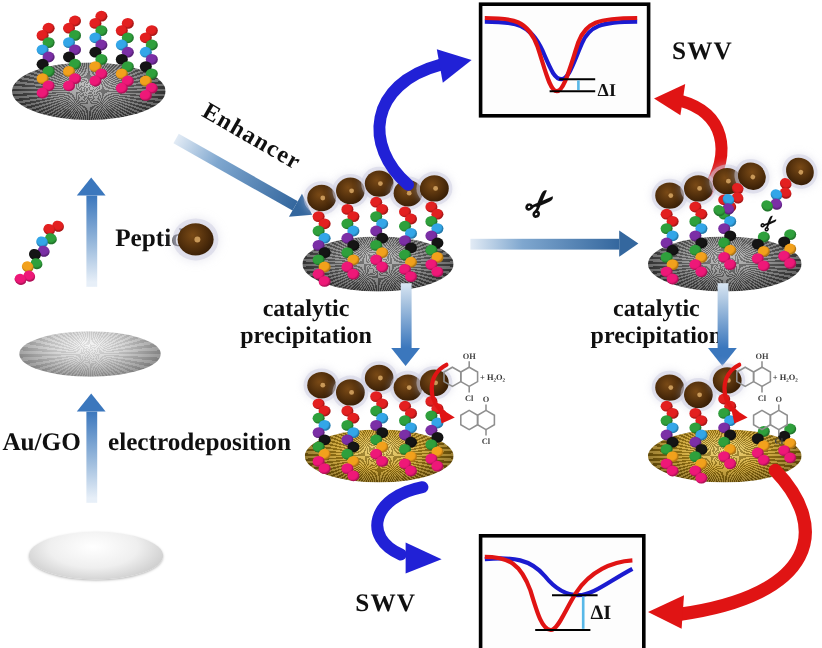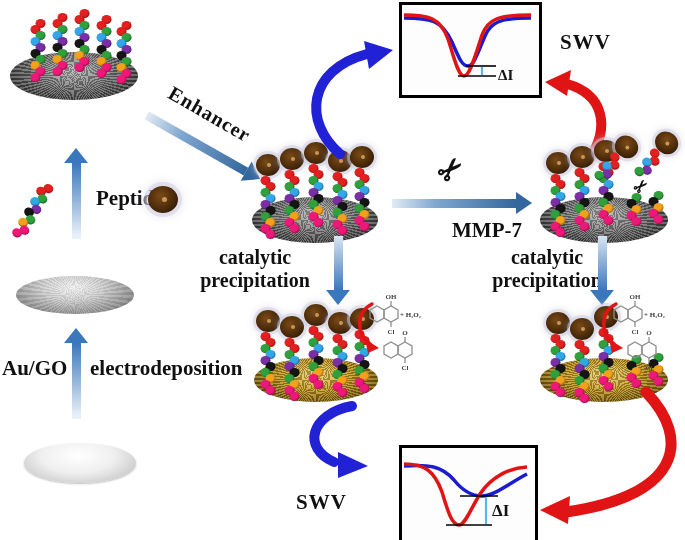--- a/index.html
+++ b/index.html
@@ -249,21 +249,20 @@
   <svg class="curvedsvg" style="left:533px;top:56px;" width="112" height="112" viewBox="0 0 112 112">
     <path d="M56,104 C78,70 70,38 34,28" fill="none" stroke="#e01414" stroke-width="10" stroke-linecap="round"></path>
     <polygon points="12,26 38,14 34,40" fill="#e01414"></polygon>
   </svg>
 
   <div class="harrow" style="left:392px;top:192px;">
     <div class="body" style="width:124px;"></div>
     <div class="head"></div>
   </div>
   <div class="lbl" style="left:438px;top:152px;font-size:30px;transform:rotate(-45deg);">✂</div>
-  <div class="lbl" style="left:452px;top:218px;font-size:21px;">MMP-7</div>
 
   <div class="disk disk-dark" style="left:540px;top:197px;width:128px;height:46px;"></div>
   <div class="chain" style="left:546px;top:152px;">
       <span class="np"></span>
       <span class="bead" style="background: rgb(227, 32, 32);"></span>
       <span class="bead" style="background: rgb(227, 32, 32);"></span>
       <span class="bead" style="background: rgb(47, 160, 60);"></span>
       <span class="bead" style="background: rgb(51, 166, 232);"></span>
       <span class="bead" style="background: rgb(123, 47, 166);"></span>
       <span class="bead" style="background: rgb(21, 21, 21);"></span>

